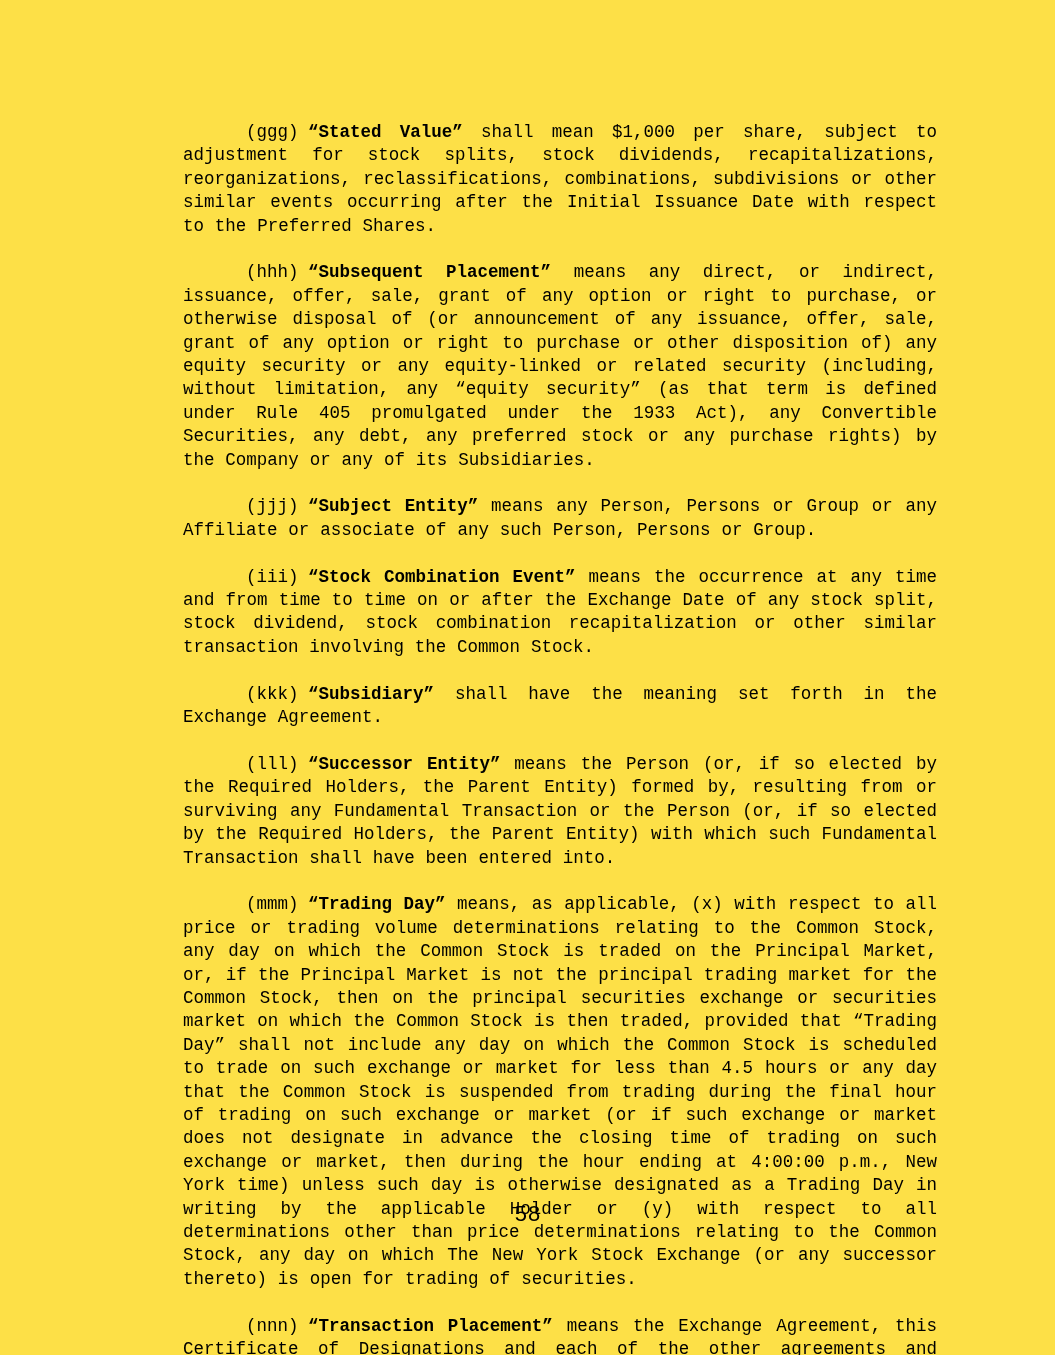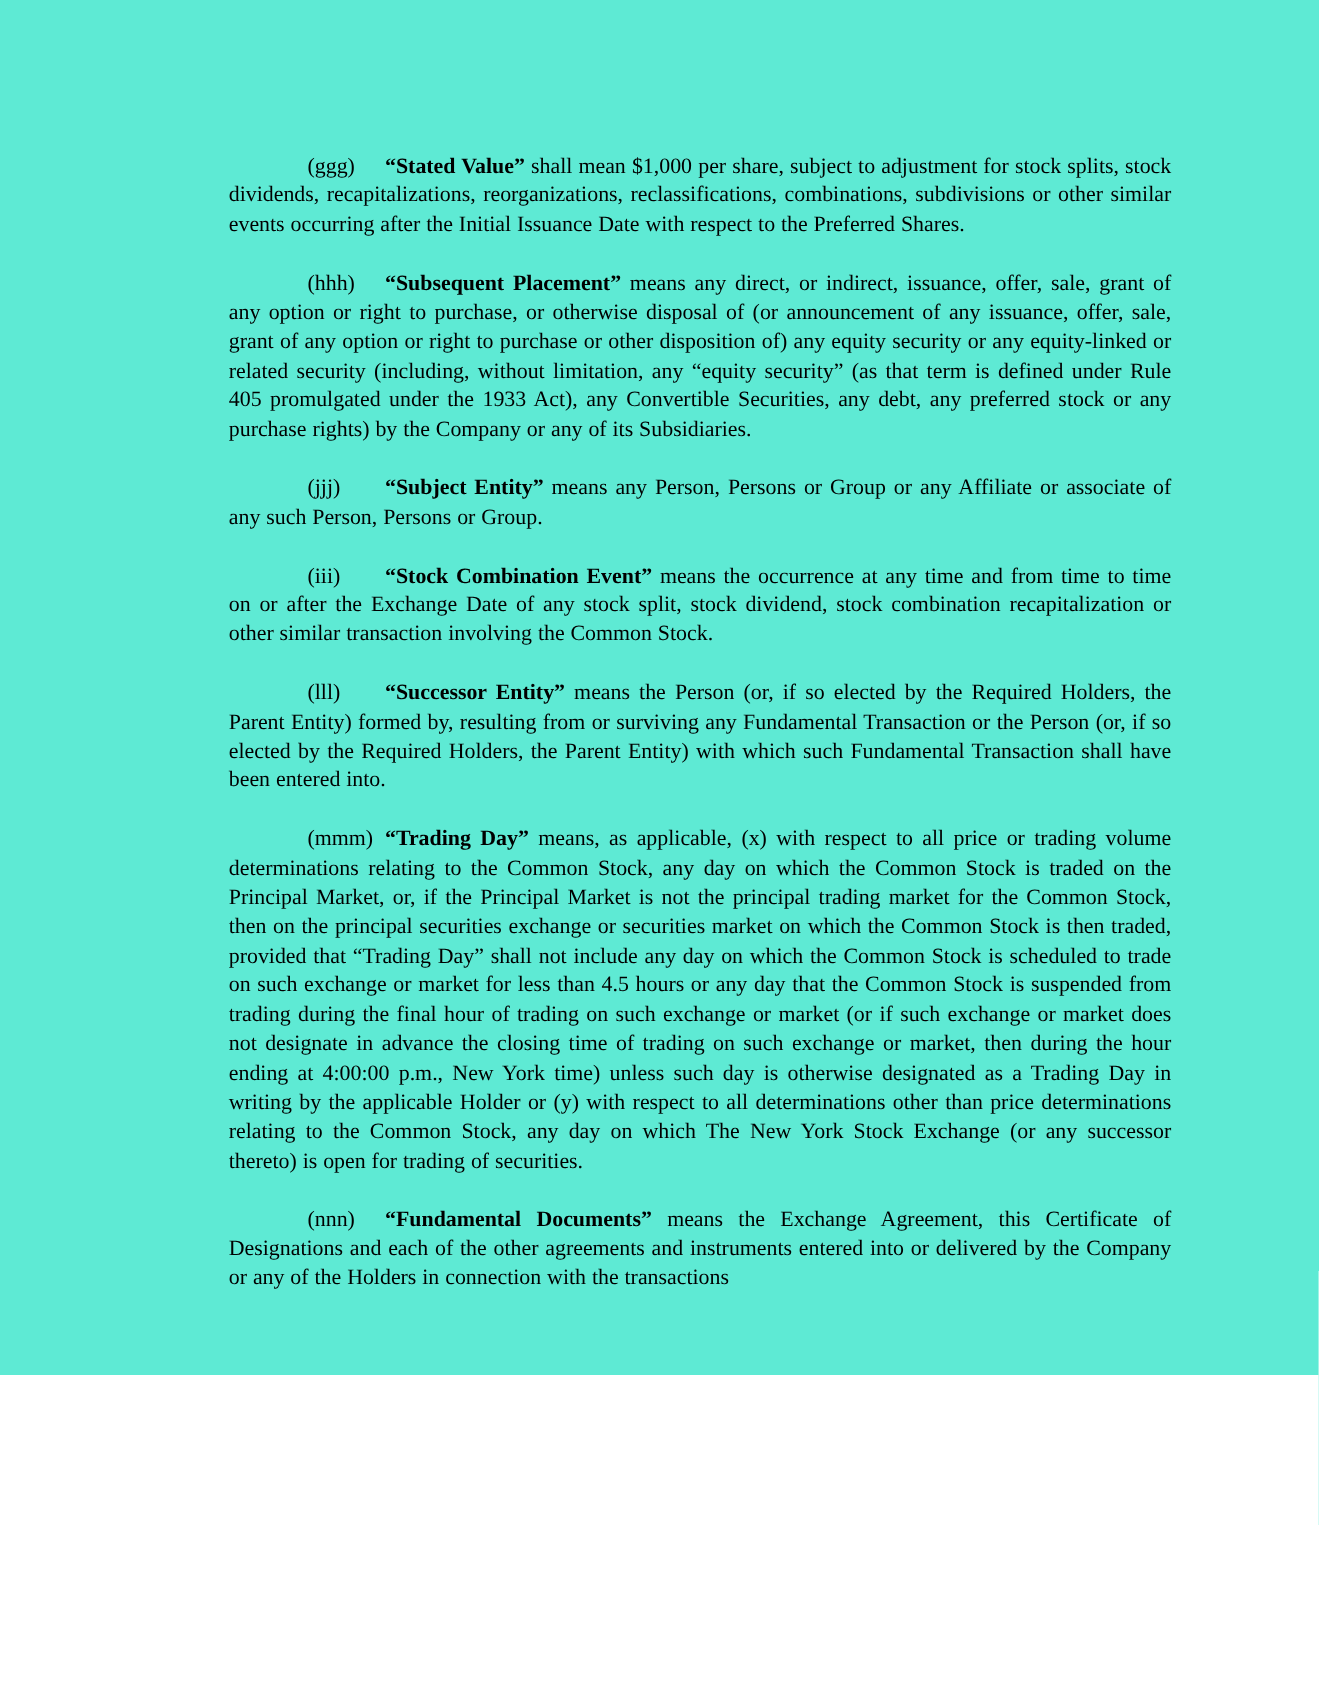--- a/index.html
+++ b/index.html
@@ -4,24 +4,24 @@
 <title>Certificate of Designations — Page 58</title>
 <style>
   html, body {
     margin: 0;
     padding: 0;
     background: #ffffff;
   }
   .page {
     position: relative;
     width: 1055px;
-    height: 1100px;
-    background: #5eead4;
+    height: 1355px;
+    background: #fde047;
     color: #000000;
-    font-family: Liberation Serif, serif;
+    font-family: Liberation Mono, monospace;
     font-size: 17.5px;
     line-height: 23.4px;
     overflow: hidden;
   }
   .content {
     position: absolute;
     top: 121px;
     left: 183px;
     width: 754px;
   }
@@ -58,23 +58,24 @@
   <div class="content">
 
     <p class="para"><span class="plabel">(ggg)</span><span class="pterm">“Stated Value”</span><span> shall mean $1,000 per share, subject to adjustment for stock splits, stock dividends, recapitalizations, reorganizations, reclassifications, combinations, subdivisions or other similar events occurring after the Initial Issuance Date with respect to the Preferred Shares.</span></p>
 
     <p class="para"><span class="plabel">(hhh)</span><span class="pterm">“Subsequent Placement”</span><span> means any direct, or indirect, issuance, offer, sale, grant of any option or right to purchase, or otherwise disposal of (or announcement of any issuance, offer, sale, grant of any option or right to purchase or other disposition of) any equity security or any equity-linked or related security (including, without limitation, any “equity security” (as that term is defined under Rule 405 promulgated under the 1933 Act), any Convertible Securities, any debt, any preferred stock or any purchase rights) by the Company or any of its Subsidiaries.</span></p>
 
     <p class="para"><span class="plabel">(jjj)</span><span class="pterm">“Subject Entity”</span><span> means any Person, Persons or Group or any Affiliate or associate of any such Person, Persons or Group.</span></p>
 
     <p class="para"><span class="plabel">(iii)</span><span class="pterm">“Stock Combination Event”</span><span> means the occurrence at any time and from time to time on or after the Exchange Date of any stock split, stock dividend, stock combination recapitalization or other similar transaction involving the Common Stock.</span></p>
 
+    <p class="para"><span class="plabel">(kkk)</span><span class="pterm">“Subsidiary”</span><span> shall have the meaning set forth in the Exchange Agreement.</span></p>
 
     <p class="para"><span class="plabel">(lll)</span><span class="pterm">“Successor Entity”</span><span> means the Person (or, if so elected by the Required Holders, the Parent Entity) formed by, resulting from or surviving any Fundamental Transaction or the Person (or, if so elected by the Required Holders, the Parent Entity) with which such Fundamental Transaction shall have been entered into.</span></p>
 
     <p class="para"><span class="plabel">(mmm)</span><span class="pterm">“Trading Day”</span><span> means, as applicable, (x) with respect to all price or trading volume determinations relating to the Common Stock, any day on which the Common Stock is traded on the Principal Market, or, if the Principal Market is not the principal trading market for the Common Stock, then on the principal securities exchange or securities market on which the Common Stock is then traded, provided that “Trading Day” shall not include any day on which the Common Stock is scheduled to trade on such exchange or market for less than 4.5 hours or any day that the Common Stock is suspended from trading during the final hour of trading on such exchange or market (or if such exchange or market does not designate in advance the closing time of trading on such exchange or market, then during the hour ending at 4:00:00 p.m., New York time) unless such day is otherwise designated as a Trading Day in writing by the applicable Holder or (y) with respect to all determinations other than price determinations relating to the Common Stock, any day on which The New York Stock Exchange (or any successor thereto) is open for trading of securities.</span></p>
 
-    <p class="para"><span class="plabel">(nnn)</span><span class="pterm">“Fundamental Documents”</span><span> means the Exchange Agreement, this Certificate of Designations and each of the other agreements and instruments entered into or delivered by the Company or any of the Holders in connection with the transactions</span></p>
+    <p class="para"><span class="plabel">(nnn)</span><span class="pterm">“Transaction Placement”</span><span> means the Exchange Agreement, this Certificate of Designations and each of the other agreements and instruments entered into or delivered by the Company or any of the Holders in connection with the transactions</span></p>
 
   </div>
 
   <div class="page-number">58</div>
 </div>
 
 </body></html>

